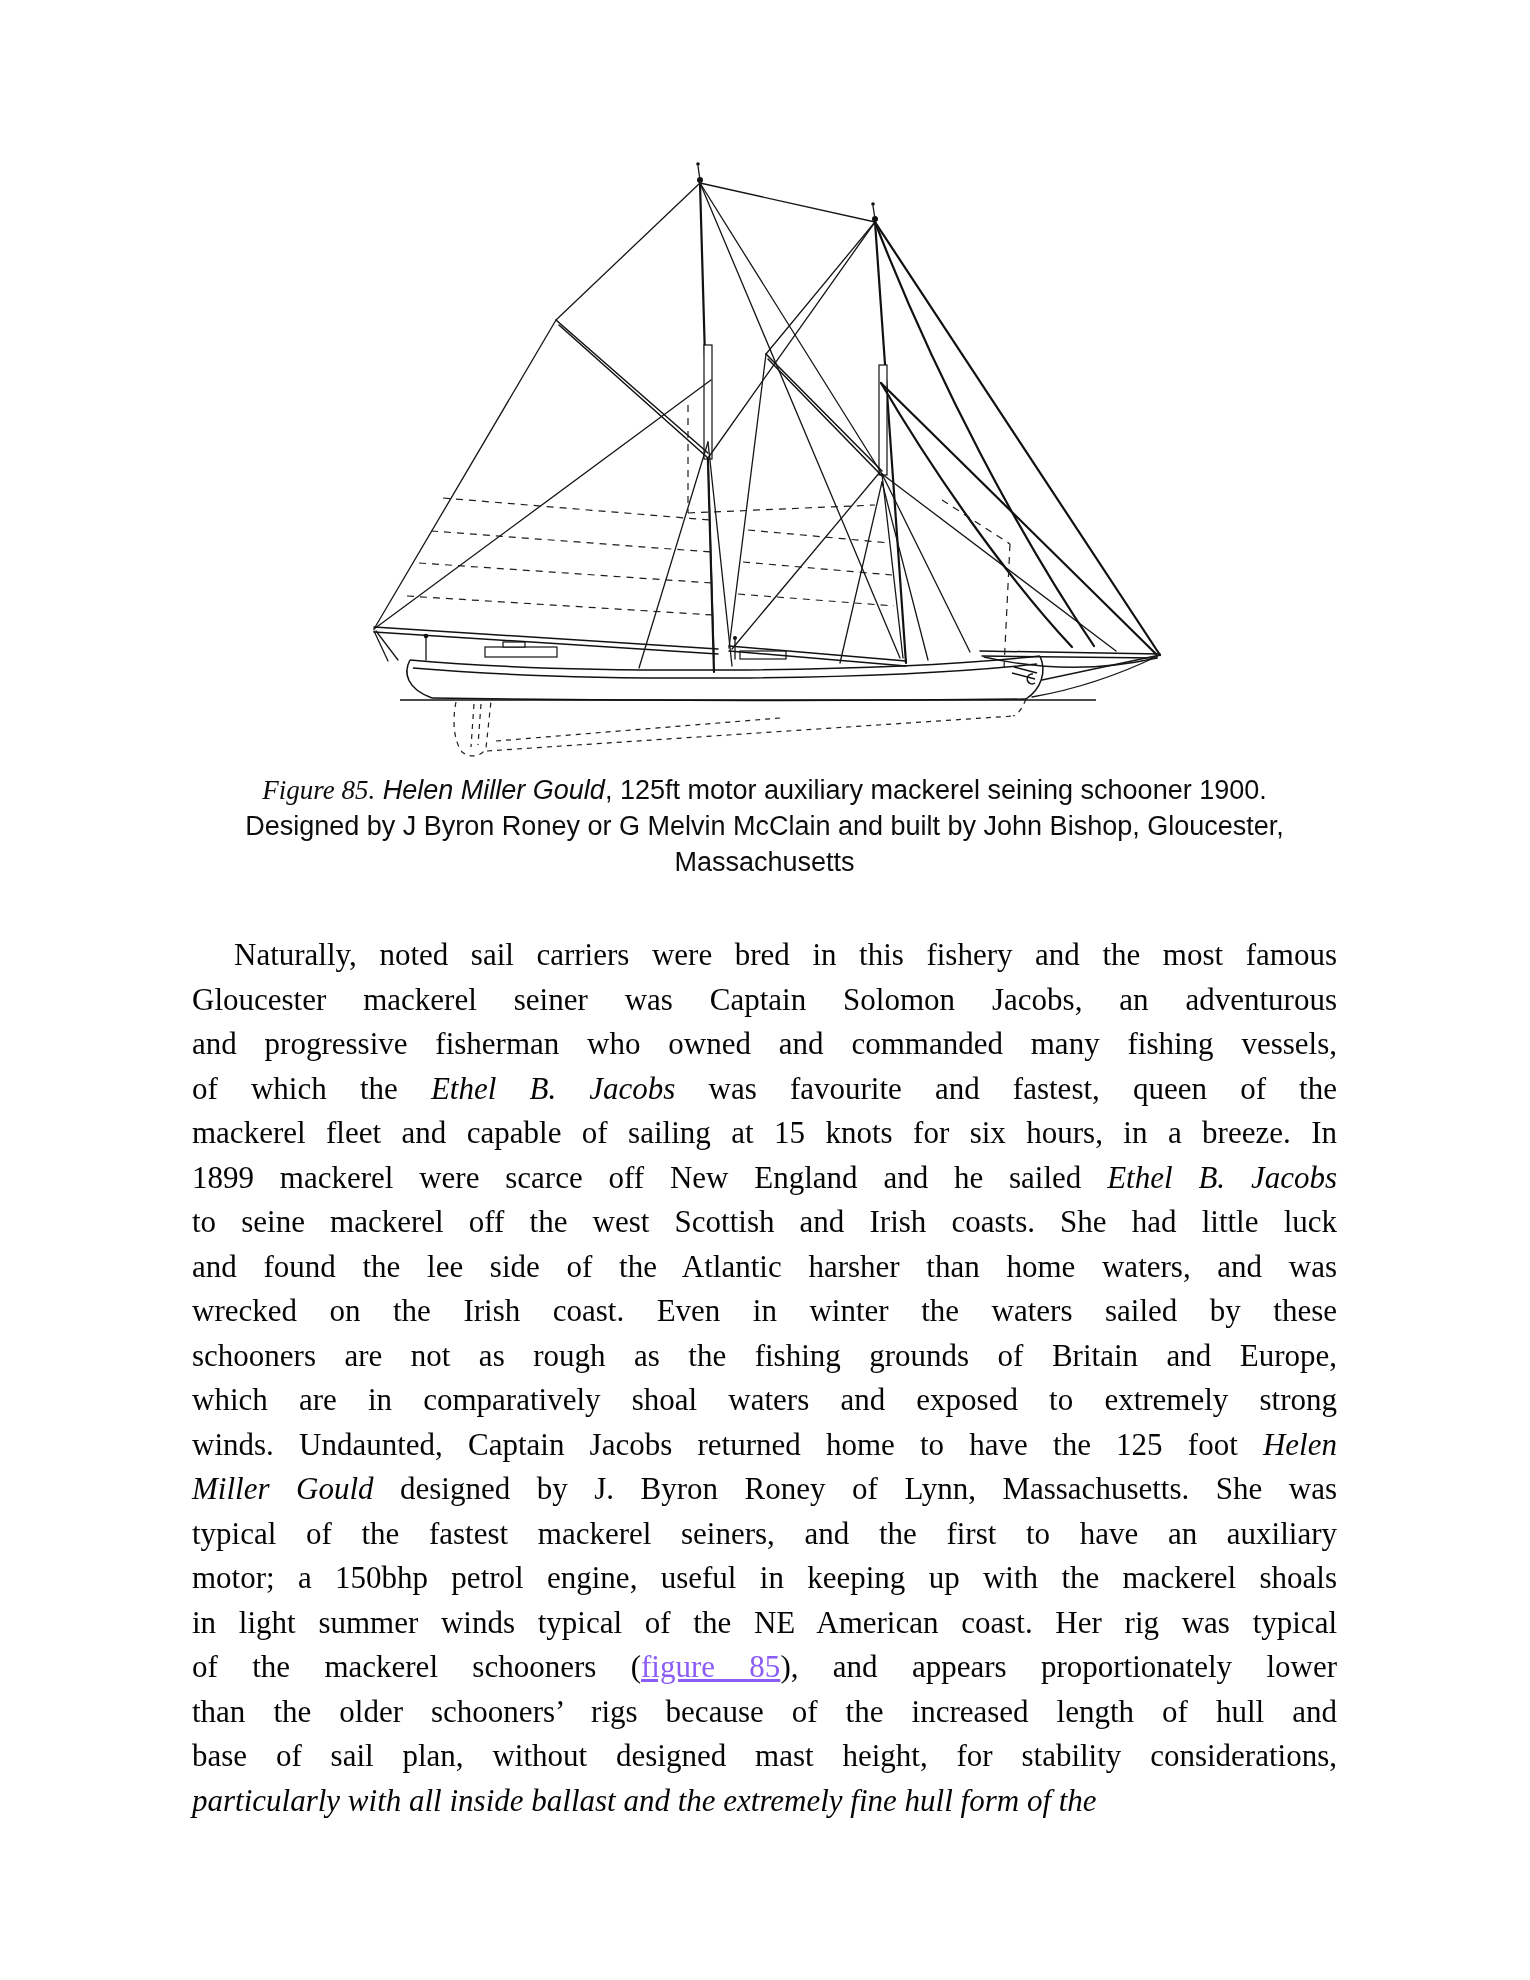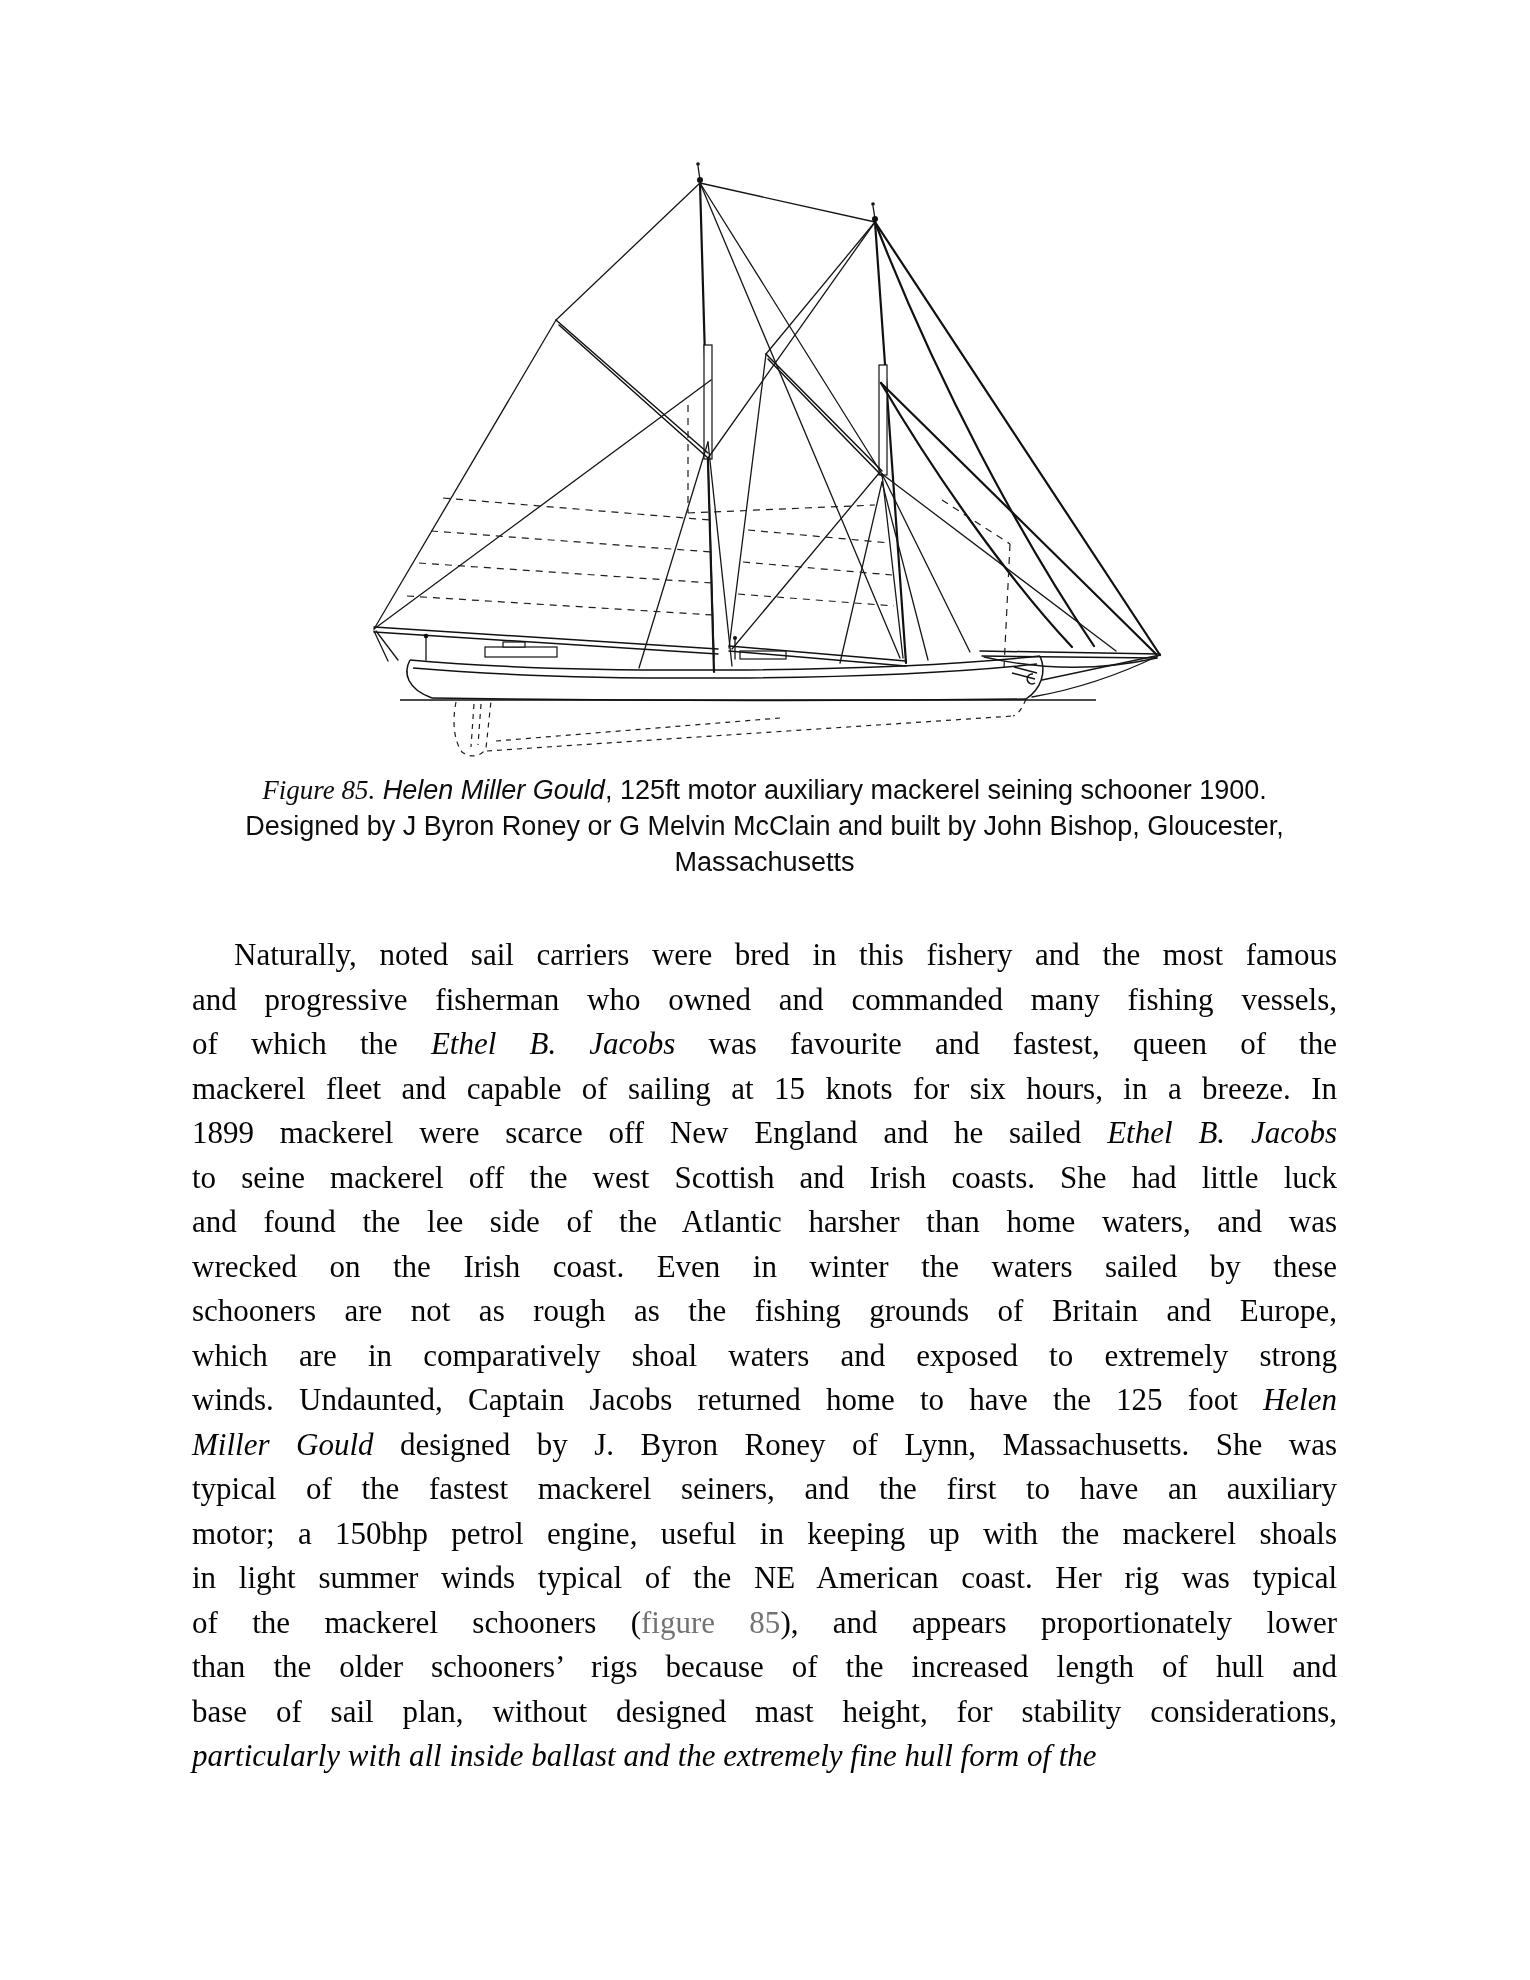--- a/index.html
+++ b/index.html
@@ -13,21 +13,21 @@
   .spar{stroke:#111111;stroke-width:1.5;fill:none;stroke-linecap:round;}
   .dsh{stroke:#1d1d1d;stroke-width:1.2;fill:none;stroke-dasharray:7 6;}
   .dshw{stroke:#1d1d1d;stroke-width:1.2;fill:none;stroke-dasharray:5 5;}
   .hull{stroke:#111111;stroke-width:1.5;fill:none;}
   .fillw{fill:#ffffff;stroke:#111111;stroke-width:1.2;}
   
   #caption{position:absolute;left:192px;top:772px;width:1145px;text-align:center;
            font-family:"Liberation Sans",sans-serif;font-size:27px;line-height:36px;color:#0c0c0c;}
   .run-figserif{font-family:"Liberation Serif",serif;font-style:italic;}
   .run-i{font-style:italic;}
-  .run-link{color:#737373;cursor:pointer;}
+  .run-link{color:#8b5cf6;cursor:pointer;text-decoration:underline;}
   
   #bodytext{position:absolute;left:192px;top:933px;width:1145px;
             font-family:"Liberation Serif",serif;font-size:31px;line-height:44.5px;color:#050505;}
   .body-line{text-align:justify;text-align-last:justify;white-space:normal;}
   .body-line:first-child{text-indent:42px;}
   .body-line:last-child{text-align-last:left;font-style:italic;}
 </style>
 </head>
 <body>
 
@@ -138,20 +138,21 @@
   </div>
 
   <div id="caption">
     <div><span class="run-figserif">Figure 85.</span><span> </span><span class="run-i">Helen Miller Gould</span><span>, 125ft motor auxiliary mackerel seining schooner 1900.</span></div>
     <div><span>Designed by J Byron Roney or G Melvin McClain and built by John Bishop, Gloucester,</span></div>
     <div><span>Massachusetts</span></div>
   </div>
 
   <div id="bodytext">
       <div class="body-line"><span>Naturally, noted sail carriers were bred in this fishery and the most famous</span></div>
+      <div class="body-line"><span>Gloucester mackerel seiner was Captain Solomon Jacobs, an adventurous</span></div>
       <div class="body-line"><span>and progressive fisherman who owned and commanded many fishing vessels,</span></div>
       <div class="body-line"><span>of which the </span><span class="run-i">Ethel B. Jacobs</span><span> was favourite and fastest, queen of the</span></div>
       <div class="body-line"><span>mackerel fleet and capable of sailing at 15 knots for six hours, in a breeze. In</span></div>
       <div class="body-line"><span>1899 mackerel were scarce off New England and he sailed </span><span class="run-i">Ethel B. Jacobs</span></div>
       <div class="body-line"><span>to seine mackerel off the west Scottish and Irish coasts. She had little luck</span></div>
       <div class="body-line"><span>and found the lee side of the Atlantic harsher than home waters, and was</span></div>
       <div class="body-line"><span>wrecked on the Irish coast. Even in winter the waters sailed by these</span></div>
       <div class="body-line"><span>schooners are not as rough as the fishing grounds of Britain and Europe,</span></div>
       <div class="body-line"><span>which are in comparatively shoal waters and exposed to extremely strong</span></div>
       <div class="body-line"><span>winds. Undaunted, Captain Jacobs returned home to have the 125 foot </span><span class="run-i">Helen</span></div>

